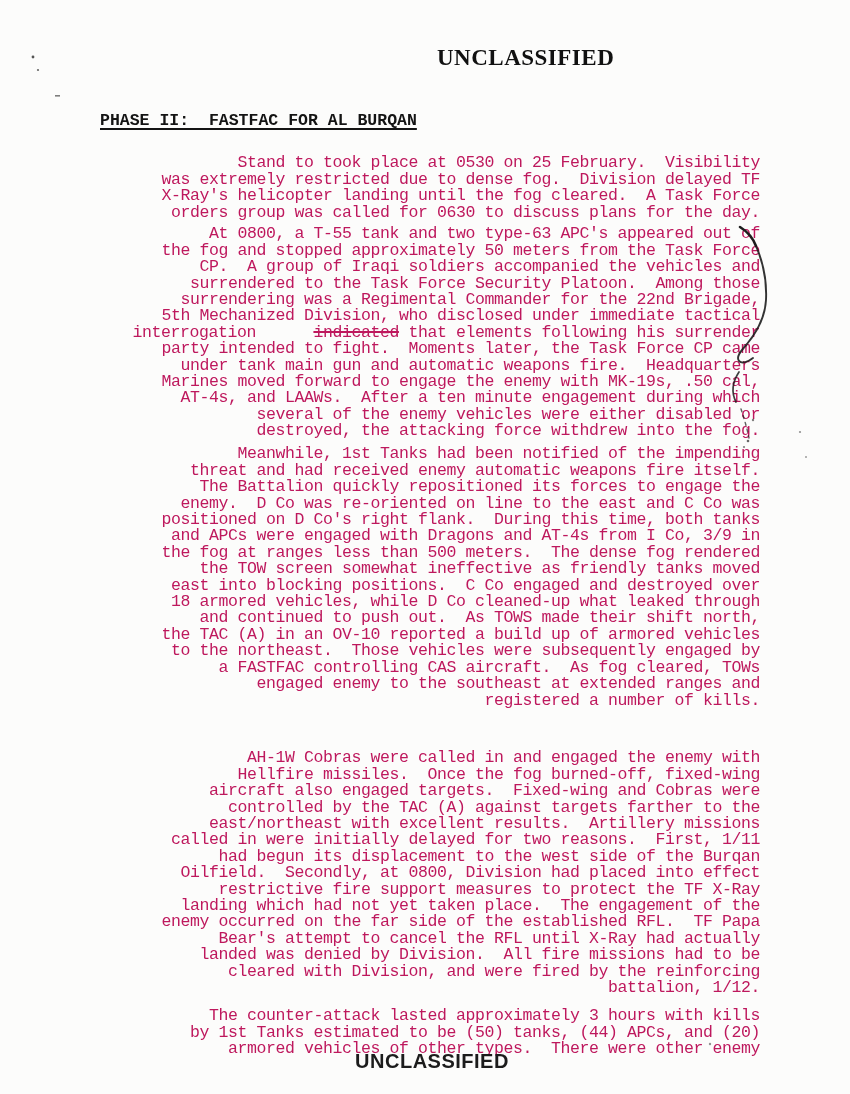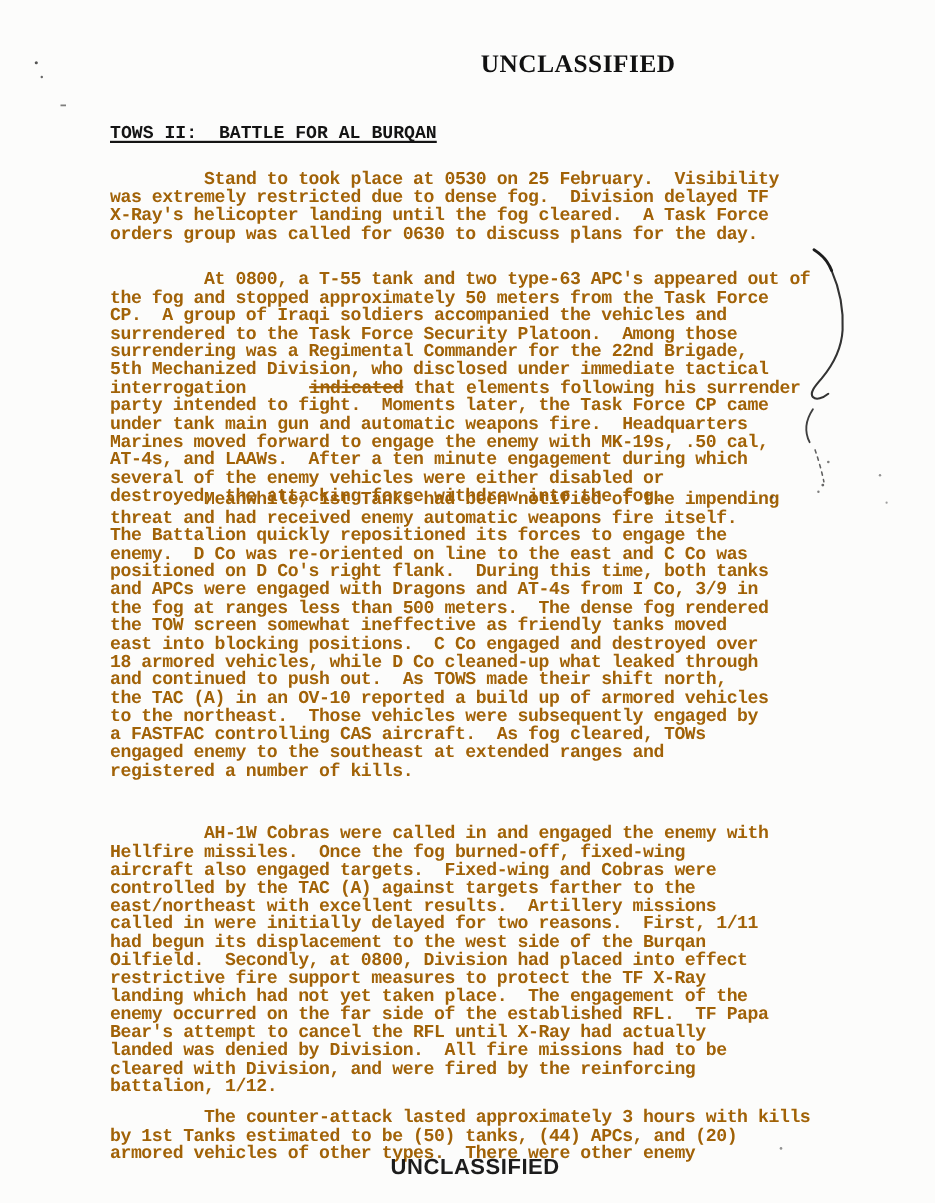--- a/index.html
+++ b/index.html
@@ -18,47 +18,47 @@
     white-space:pre;
   }
   .section-heading{
     position:absolute;left:100px;top:111px;
     font-size:16.5px;font-weight:700;white-space:pre;
     text-decoration:underline;text-underline-offset:3px;
     text-decoration-thickness:1.5px;color:#141414;
   }
   .para{
     position:absolute;left:100px;width:660px;
-    font-size:16.5px;font-weight:700;line-height:16.4px;
-    white-space:pre;letter-spacing:-0.4px;color:#a16207;
+    font-size:16.5px;font-weight:400;line-height:16.4px;
+    white-space:pre;letter-spacing:-0.4px;color:#be185d;text-align:right;
   }
   .para span{white-space:pre;}
   .struck{text-decoration:line-through;text-decoration-thickness:2px;margin-left:48px;}
   .p1{top:139px;}
-  .p2{top:230px;}
+  .p2{top:210px;}
   .p3{top:430px;}
   .p4{top:734px;}
   .p5{top:992px;}
   .clas-footer{
     position:absolute;left:0;right:0;top:1050px;
     text-align:center;
     font-family:"Liberation Sans","DejaVu Sans",sans-serif;
     font-weight:700;font-size:20px;letter-spacing:0.5px;color:#1c1c1c;
     transform:translateX(7px);
   }
   .marks{position:absolute;left:0;top:0;width:850px;height:1094px;pointer-events:none;}
 </style>
 </head>
 <body>
 
 <div class="page">
 
   <div class="clas-header">UNCLASSIFIED</div>
 
-  <div class="section-heading">TOWS II:  BATTLE FOR AL BURQAN</div>
+  <div class="section-heading">PHASE II:  FASTFAC FOR AL BURQAN</div>
 
   <div class="para p1">
     <span>     Stand to took place at 0530 on 25 February.  Visibility
 was extremely restricted due to dense fog.  Division delayed TF
 X-Ray's helicopter landing until the fog cleared.  A Task Force
 orders group was called for 0630 to discuss plans for the day.</span>
   </div>
 
   <div class="para p2">
     <span>     At 0800, a T-55 tank and two type-63 APC's appeared out of

